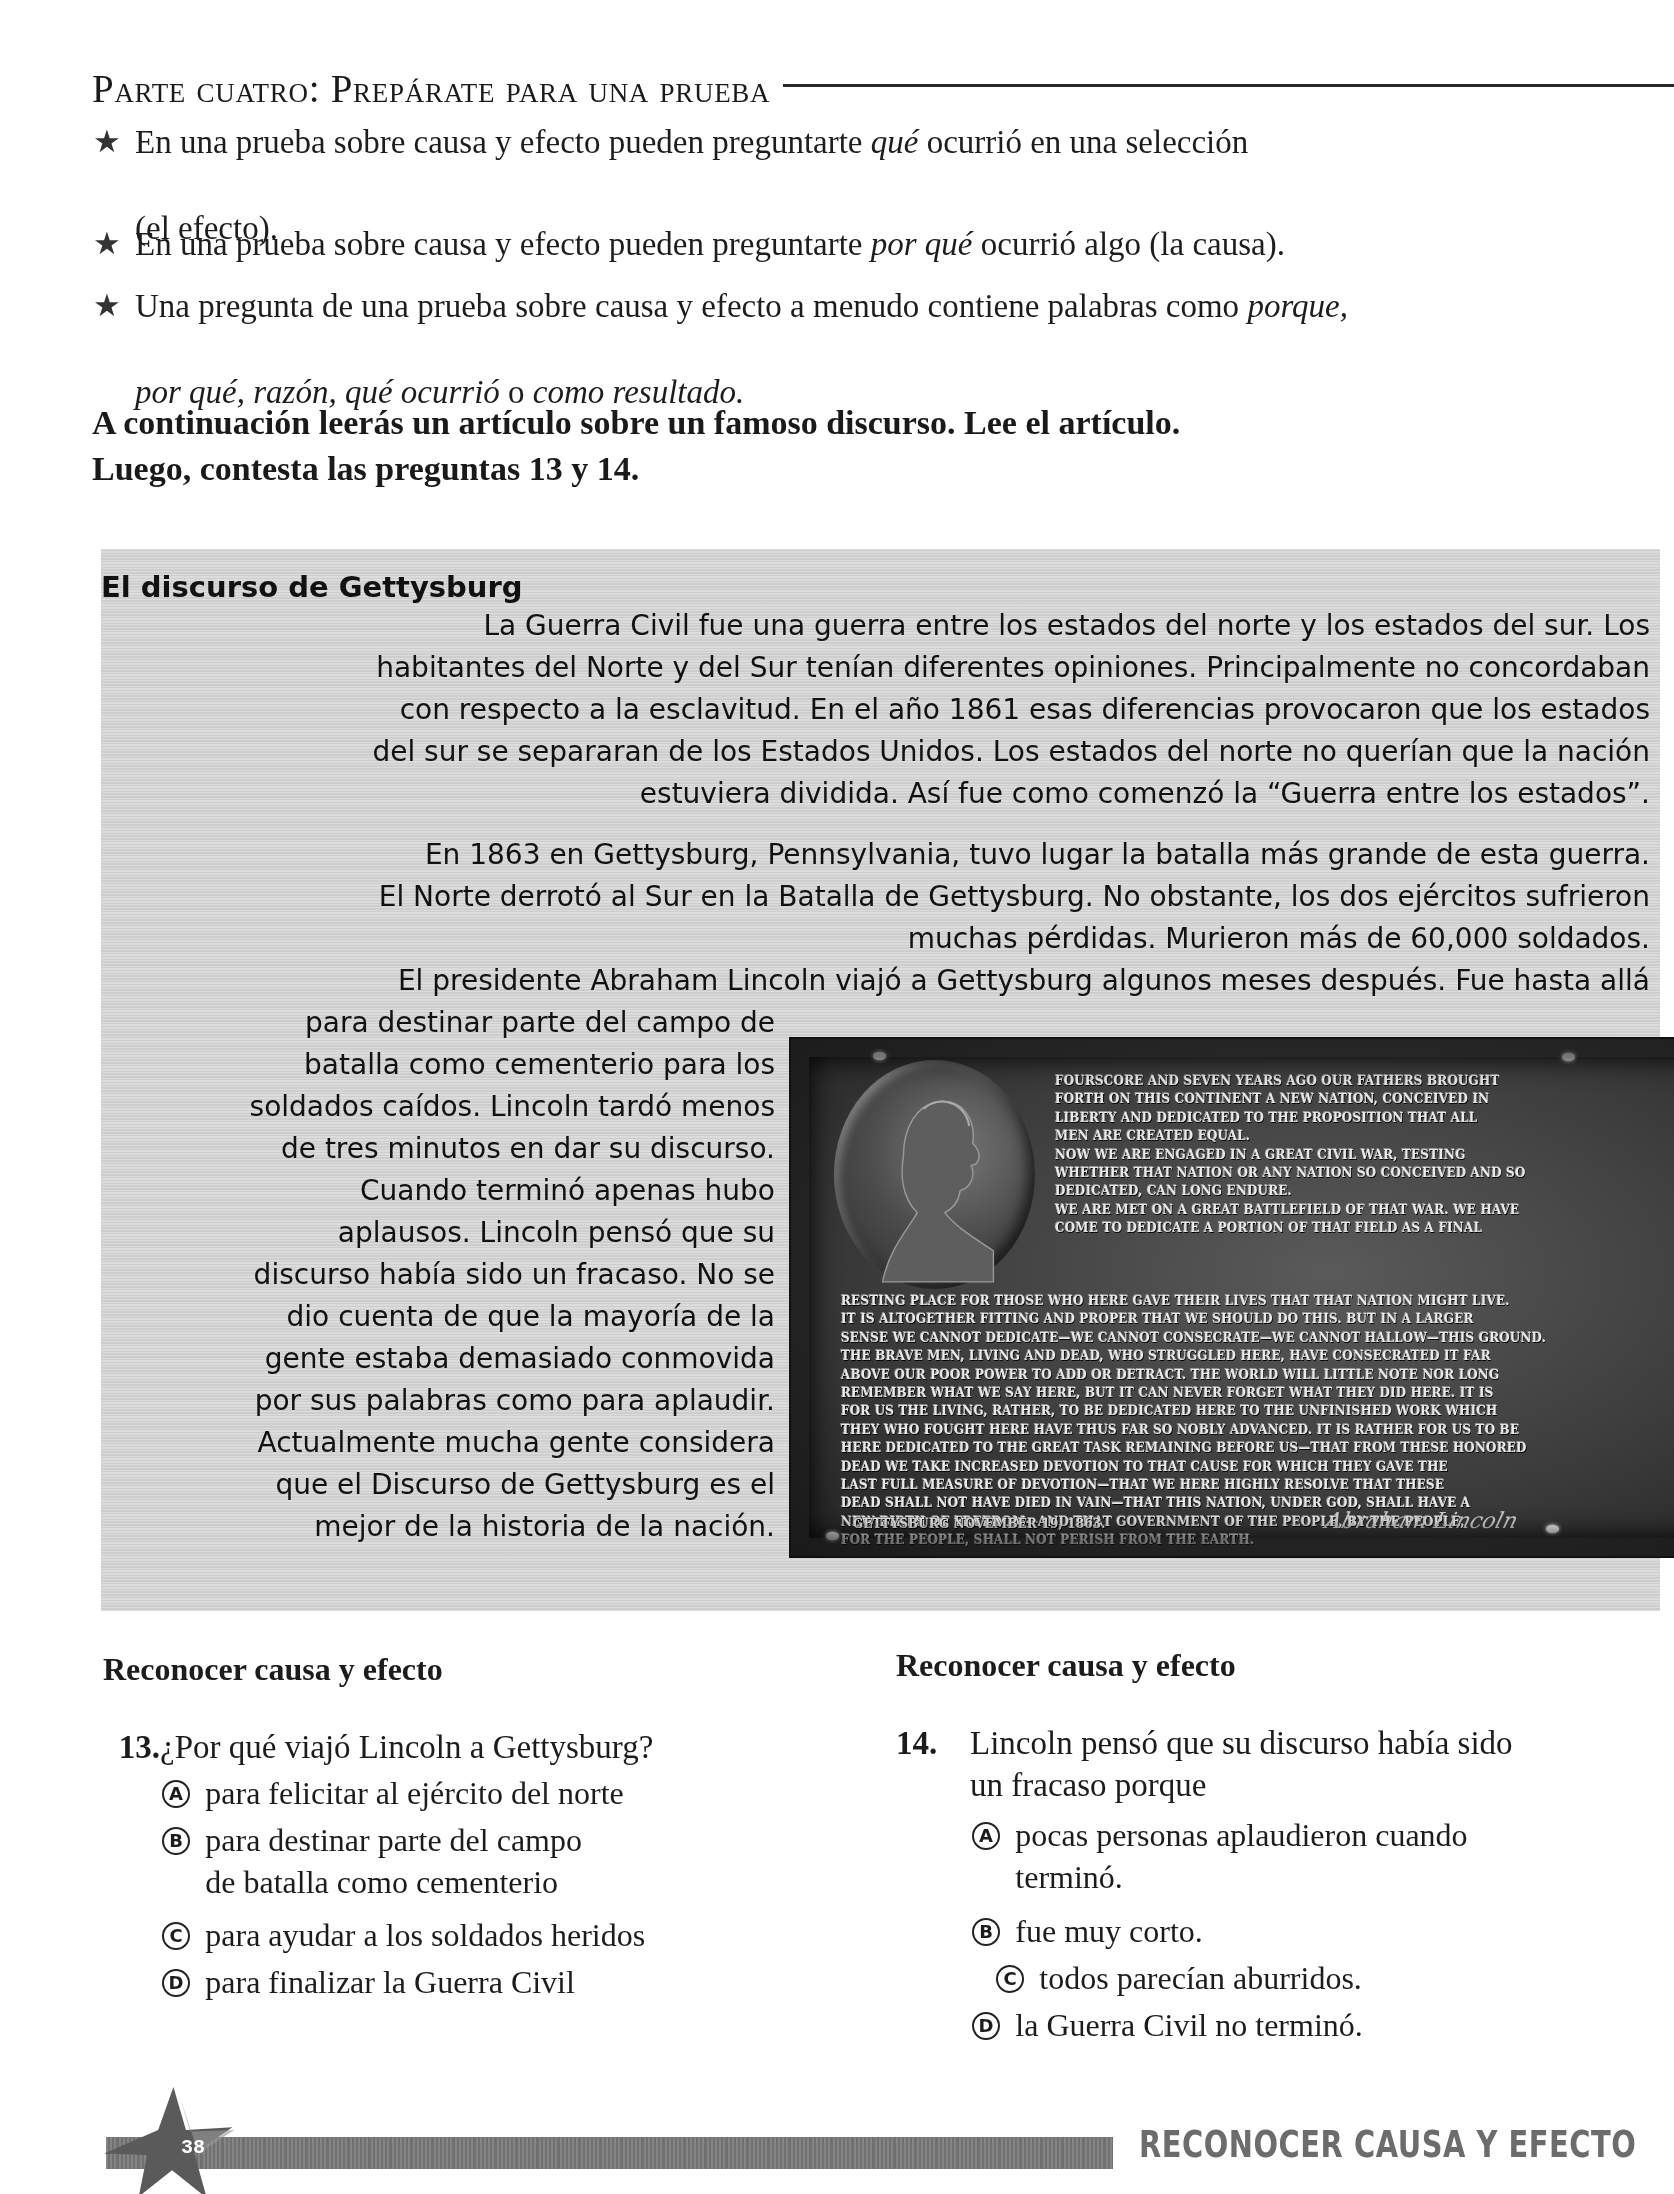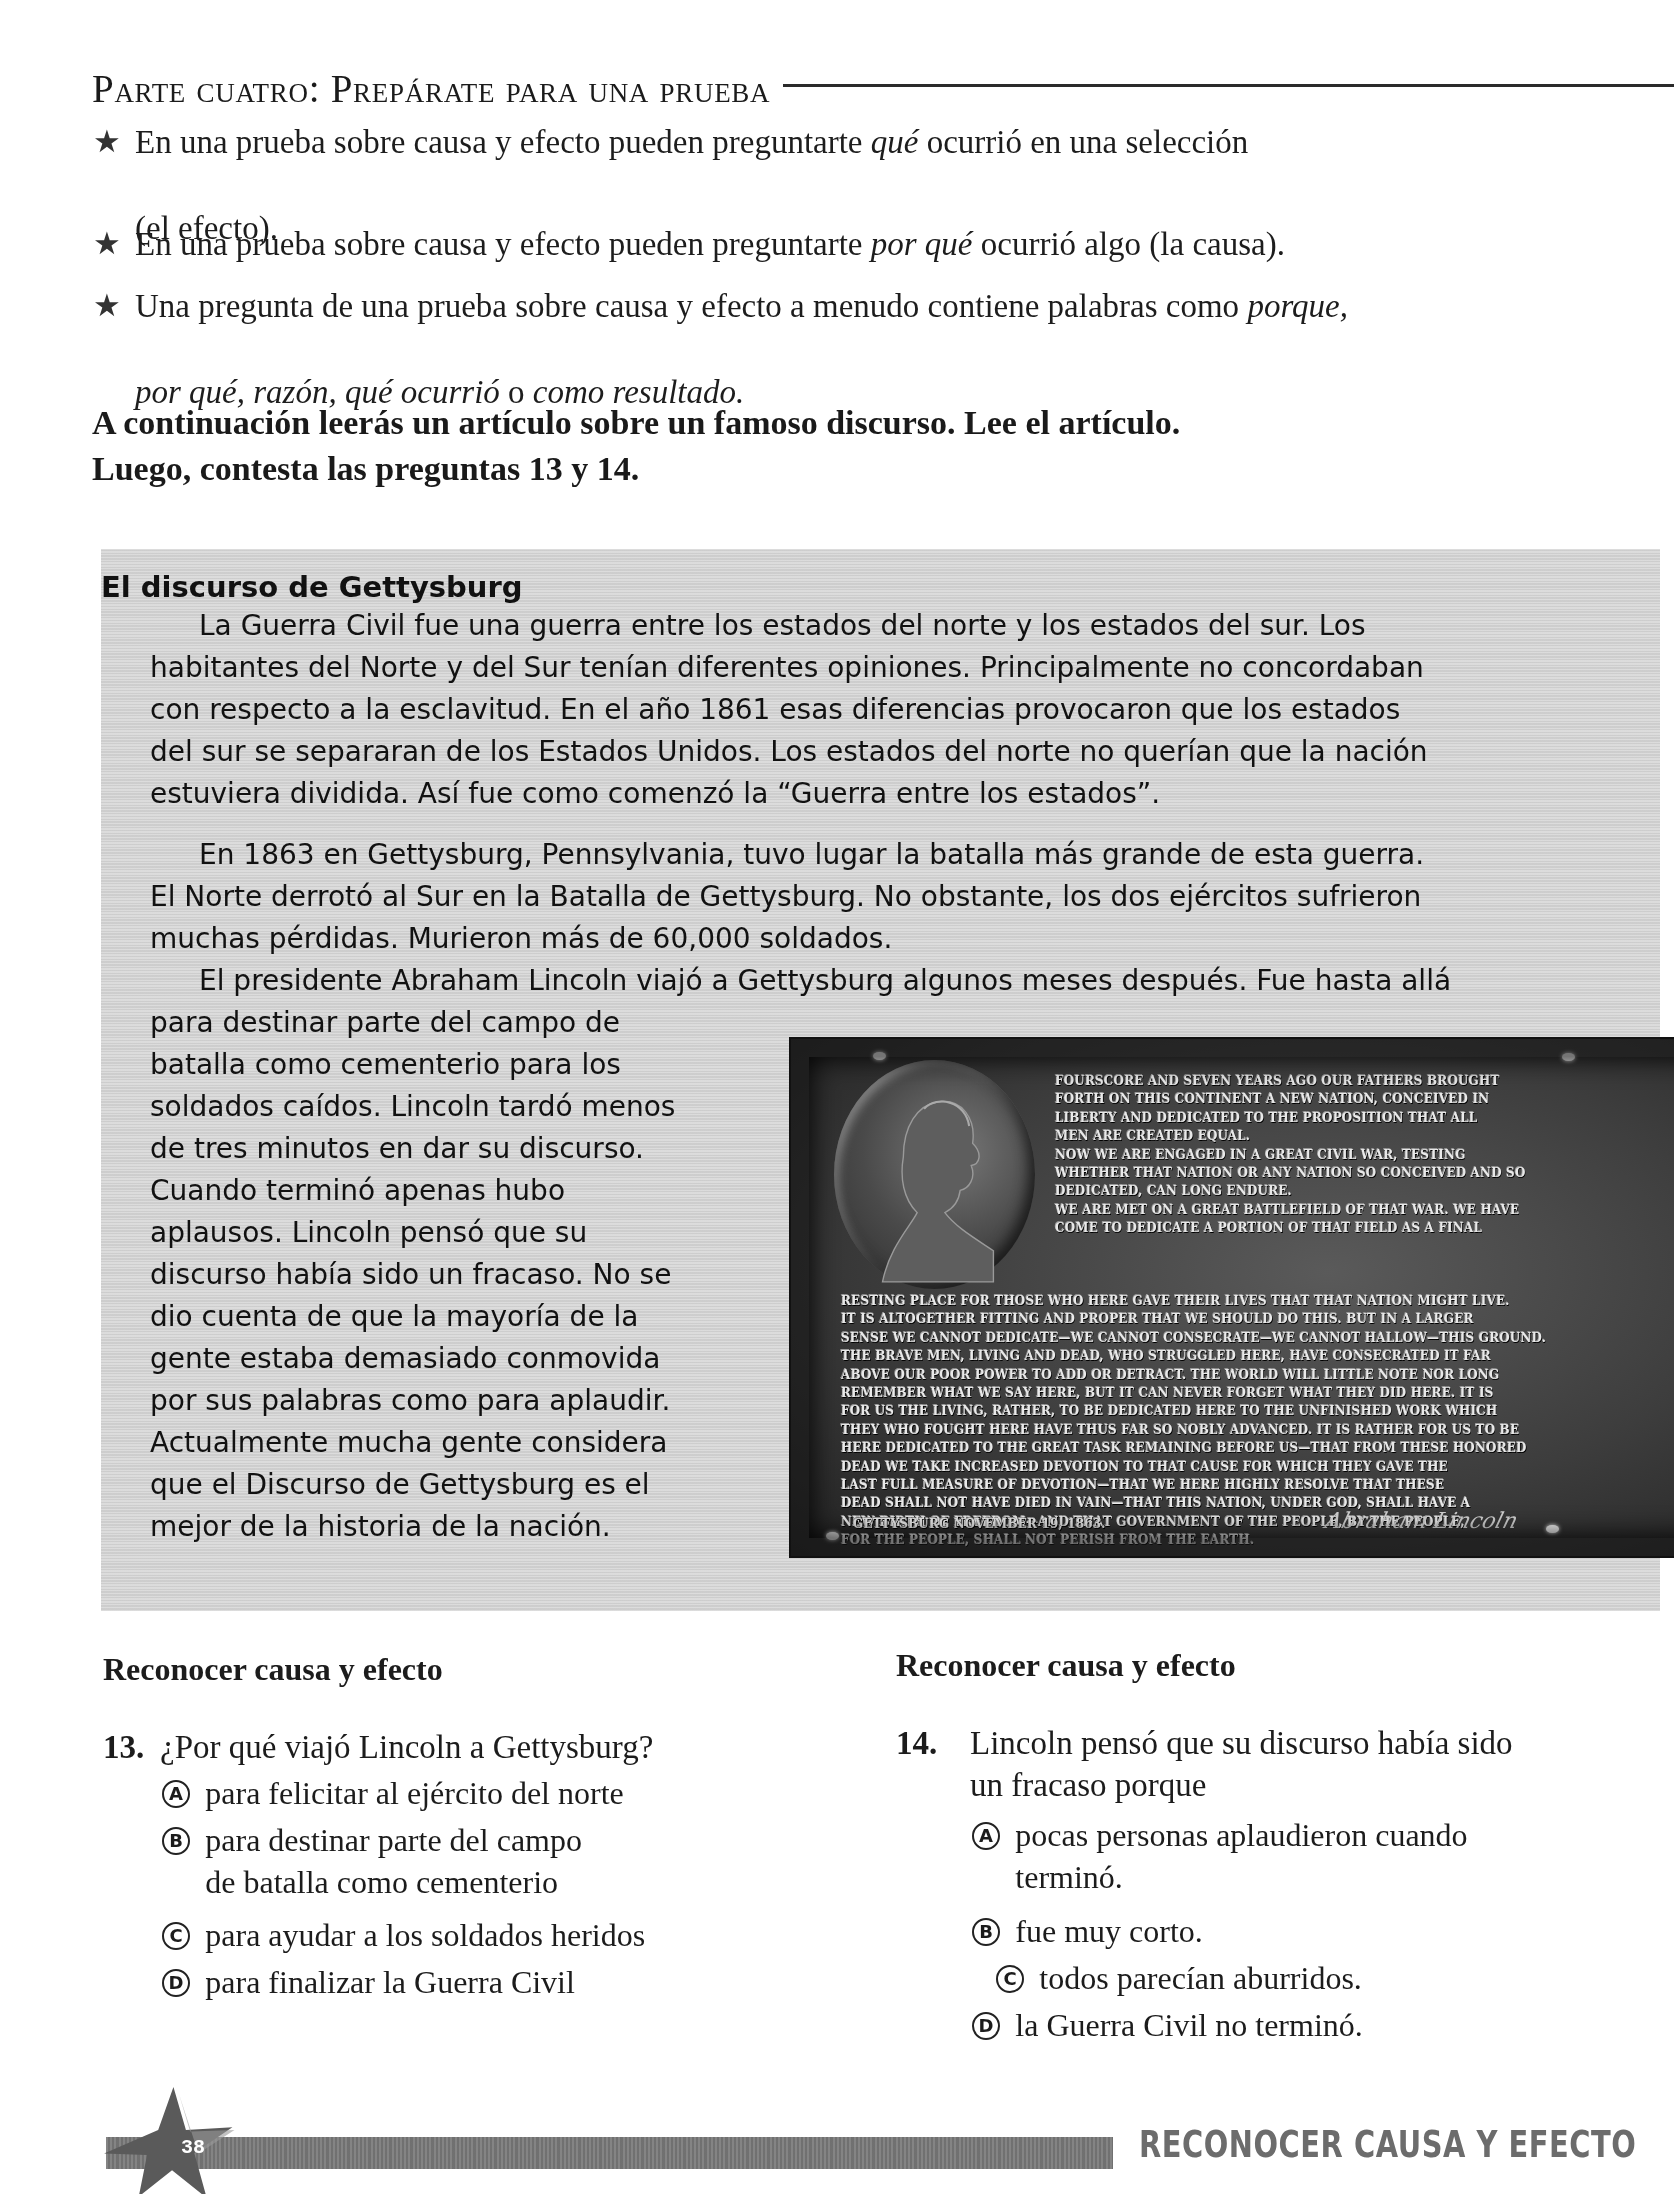--- a/index.html
+++ b/index.html
@@ -28,21 +28,21 @@
   
   #article-box {
     left: 101px; top: 549px; width: 1559px; height: 1062px;
     background-color: #d4d4d4;
     background-image: repeating-linear-gradient(0deg, rgba(255,255,255,0.18) 0 1.4px, rgba(0,0,0,0.03) 1.4px 2.8px);
   }
   #article-title {
     position: absolute; left: 0; top: 21px; width: 100%; 
     font-family: "DejaVu Sans", "Liberation Sans", sans-serif; font-weight: bold; font-size: 29px; color: #111;
   }
-  .art { font-family: "DejaVu Sans", "Liberation Sans", sans-serif; font-size: 28px; line-height: 42px; color: #111; position: absolute; }
+  .art { font-family: "DejaVu Sans", "Liberation Sans", sans-serif; font-size: 28px; line-height: 42px; color: #111; position: absolute; text-align: right; }
   .art .ind { display: inline-block; width: 49px; }
   #para1 { left: 49px; top: 56px; width: 1500px; }
   #para2 { left: 49px; top: 285px; width: 1500px; }
   #para3 { left: 49px; top: 411px; width: 1500px; }
   #para3b { left: 49px; top: 453px; width: 625px; }
   .art .ln { display: block; white-space: nowrap; }
 
   
   #plaque {
     left: 789px; top: 1037px; width: 981px; height: 521px;
@@ -188,21 +188,21 @@
   <div id="plaque-signature">Abraham Lincoln</div>
   <span class="rivet" style="left:82px; top:12.5px;"></span>
   <span class="rivet" style="left:771px; top:14px;"></span>
   <span class="rivet" style="left:35px; top:493px;"></span>
   <span class="rivet" style="left:755px; top:486px;"></span>
   <div id="plaque-frame"></div>
 </div>
 
 <div id="q13-head" class="qhead">Reconocer causa y efecto</div>
 <div class="qtext" style="left:103px; top:1726px;">
-  <span class="qnum" style="width:57px;">13.</span><span>¿Por qué viajó Lincoln a Gettysburg?</span>
+  <span class="qnum" style="width:57px;text-align:right;">13.</span><span>¿Por qué viajó Lincoln a Gettysburg?</span>
 </div>
 <div class="opt" style="left:162px; top:1772px;">
   <span class="bubble">A</span><span class="otxt">para felicitar al ejército del norte</span>
 </div>
 <div class="opt" style="left:162px; top:1819px;">
   <span class="bubble">B</span><span class="otxt"><span>para destinar parte del campo</span><br><span>de batalla como cementerio</span></span>
 </div>
 <div class="opt" style="left:162px; top:1914px;">
   <span class="bubble">C</span><span class="otxt">para ayudar a los soldados heridos</span>
 </div>

